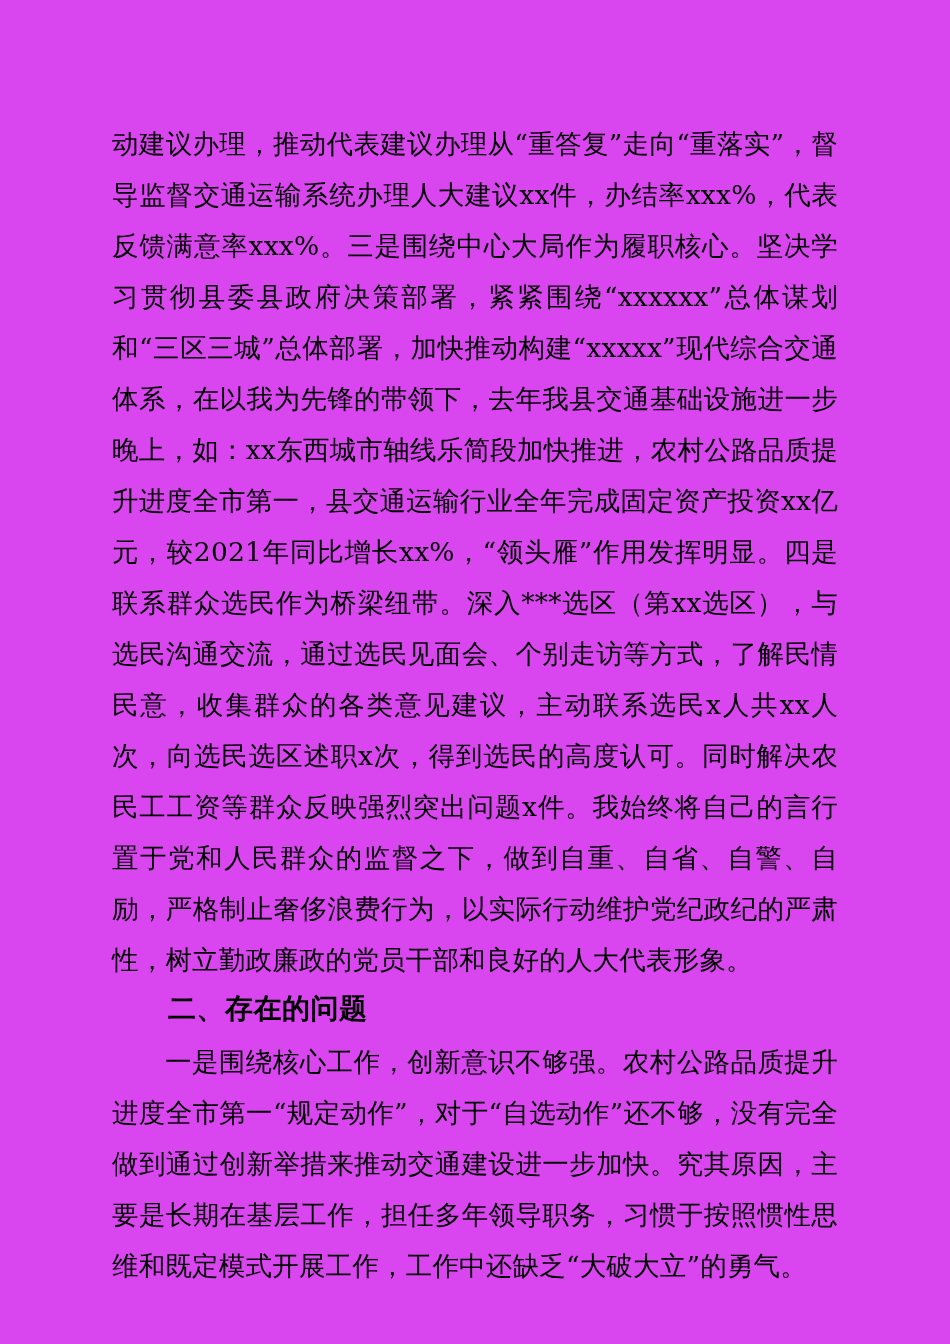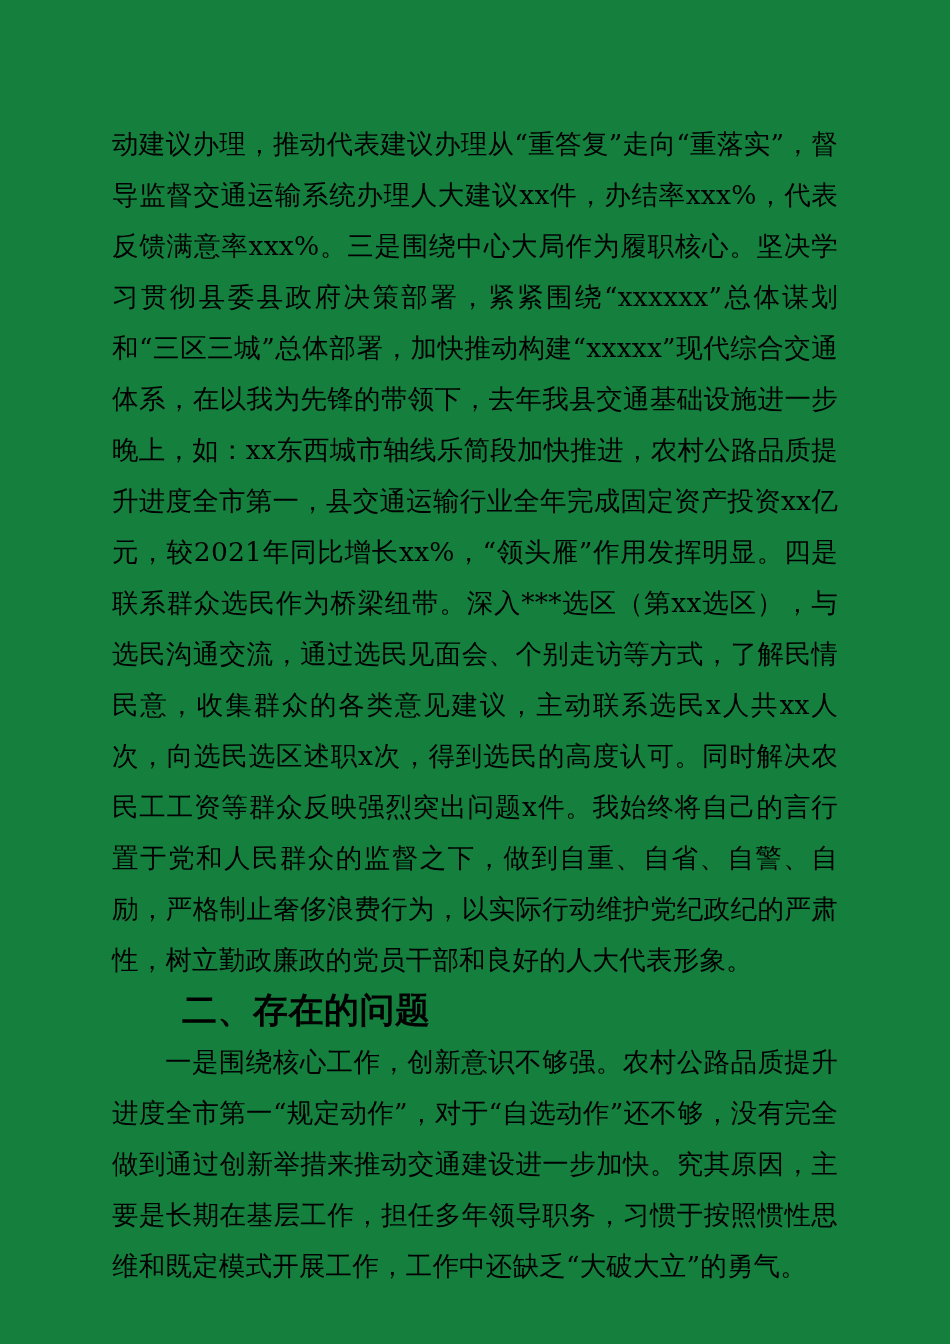--- a/index.html
+++ b/index.html
@@ -11,42 +11,42 @@
     width: 950px;
     height: 1344px;
     font-family: "DejaVu Serif", "Liberation Serif", serif;
     color: #000000;
   }
   .page {
     box-sizing: border-box;
     width: 950px;
     height: 1344px;
     padding: 118px 112px 40px 112px;
-    background: #15803d;
+    background: #d946ef;
   }
   .doc-body {
     font-size: 26.5px;
     line-height: 51px;
     text-align: justify;
     text-justify: inter-ideograph;
     letter-spacing: 0.2px;
   }
   p {
     margin: 0;
   }
   .para {
     text-indent: 0;
   }
   .para-indent {
     text-indent: 2em;
   }
   .heading {
-    font-family: Liberation Serif, serif;
+    font-family: Liberation Mono, monospace;
     font-weight: bold;
-    font-size: 35px;
+    font-size: 28px;
     line-height: 51px;
     text-indent: 2em;
     margin: 0;
     letter-spacing: 0.5px;
   }
 </style>
 </head>
 <body>
 
 <div class="page">

